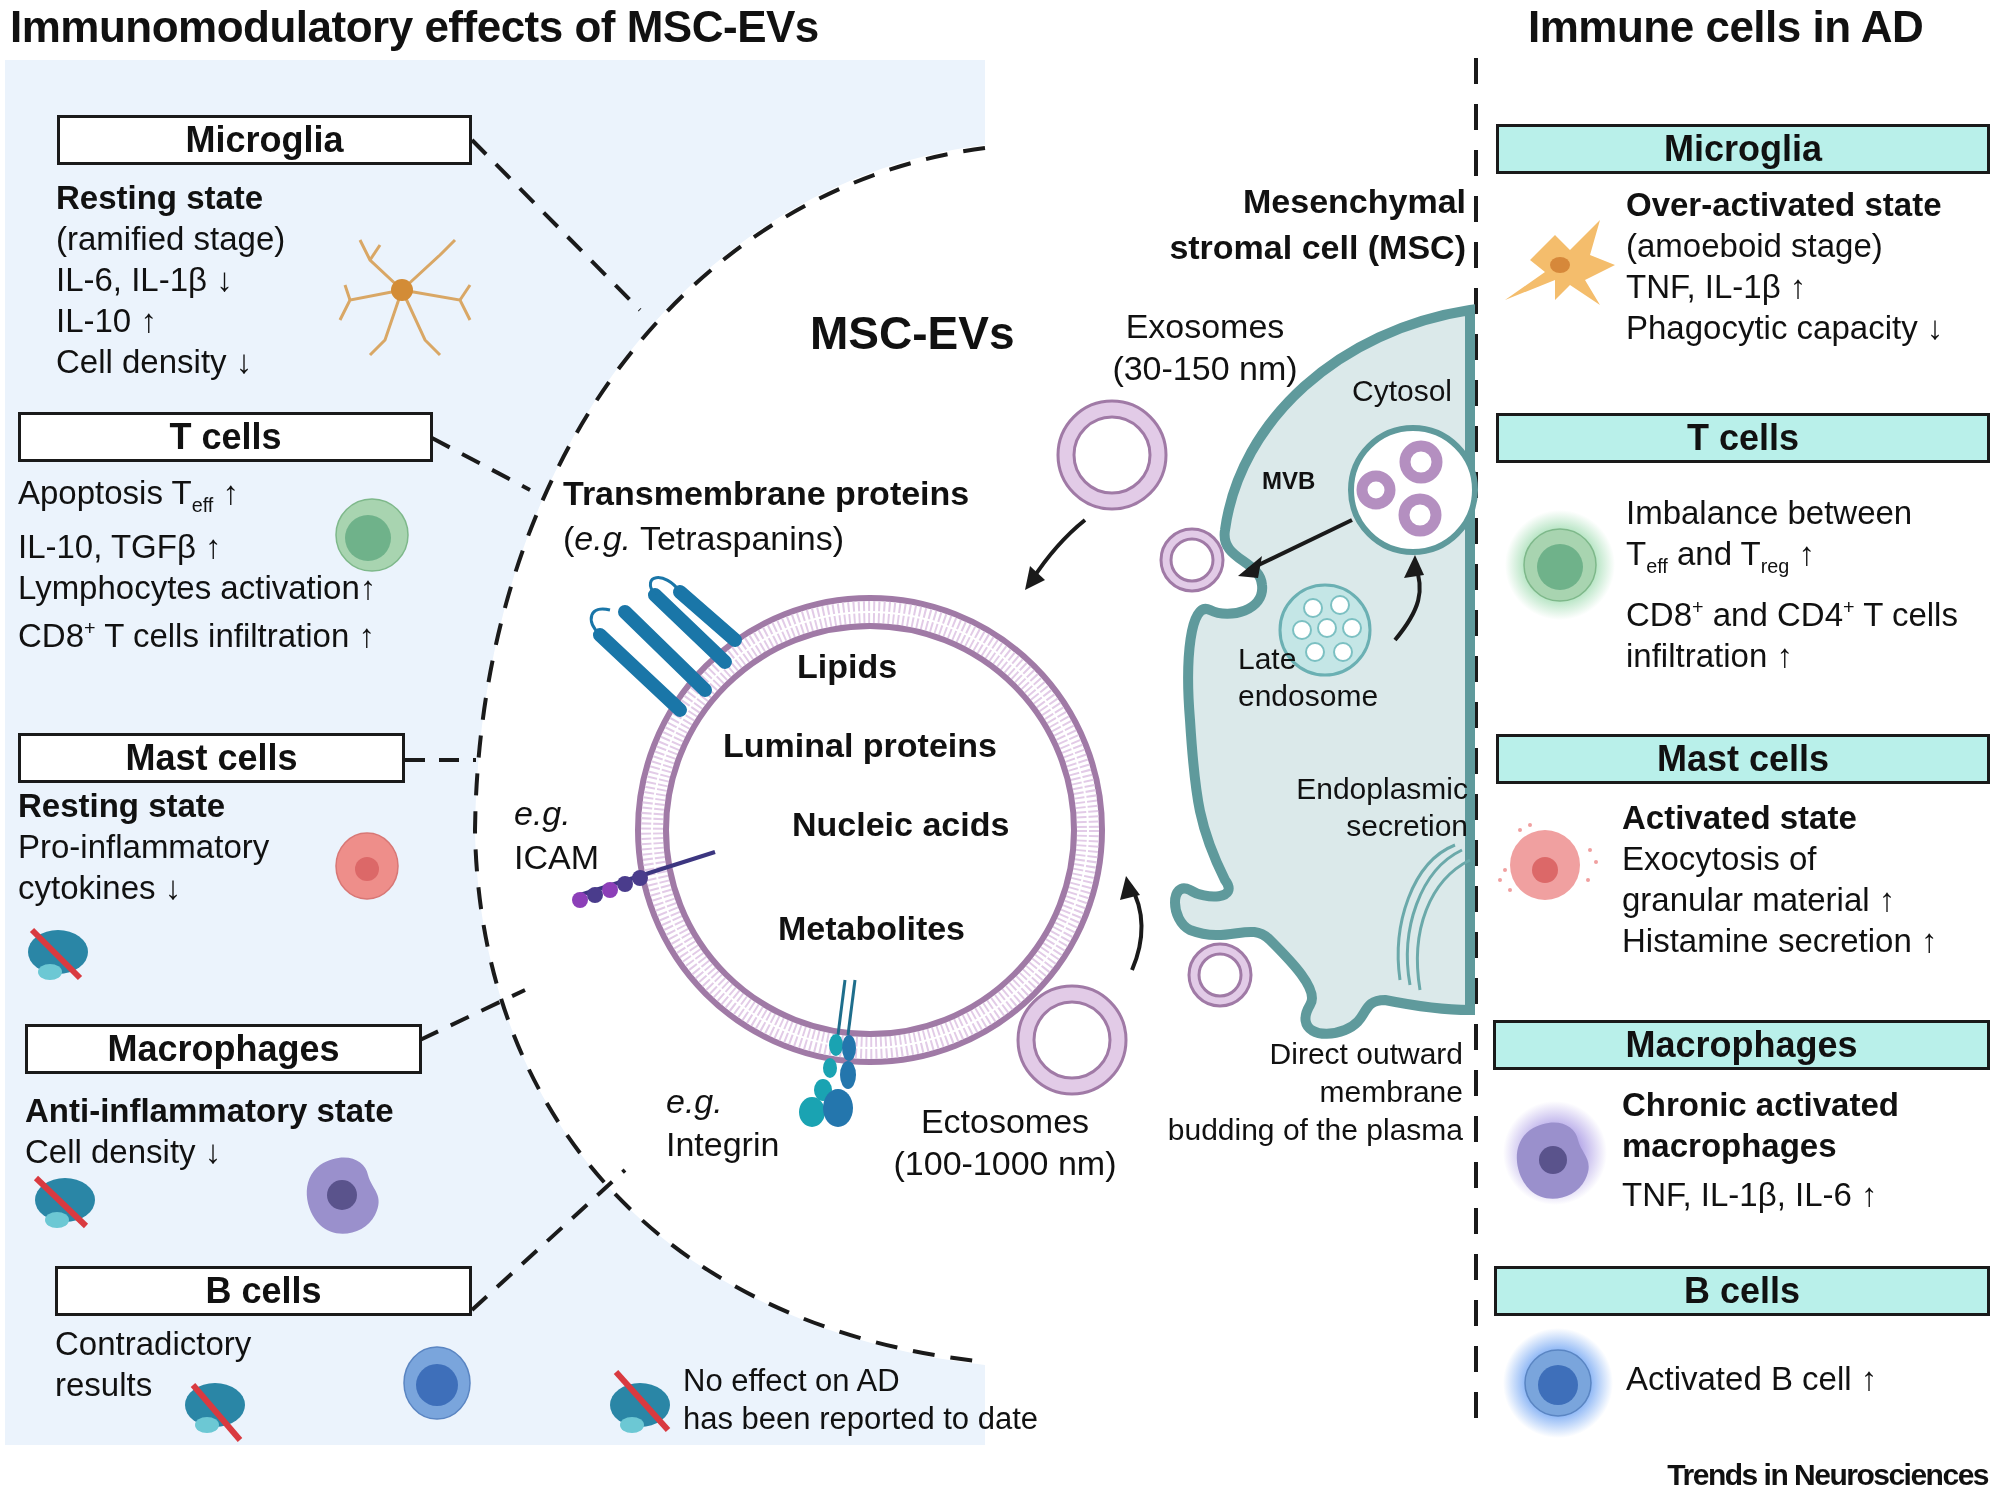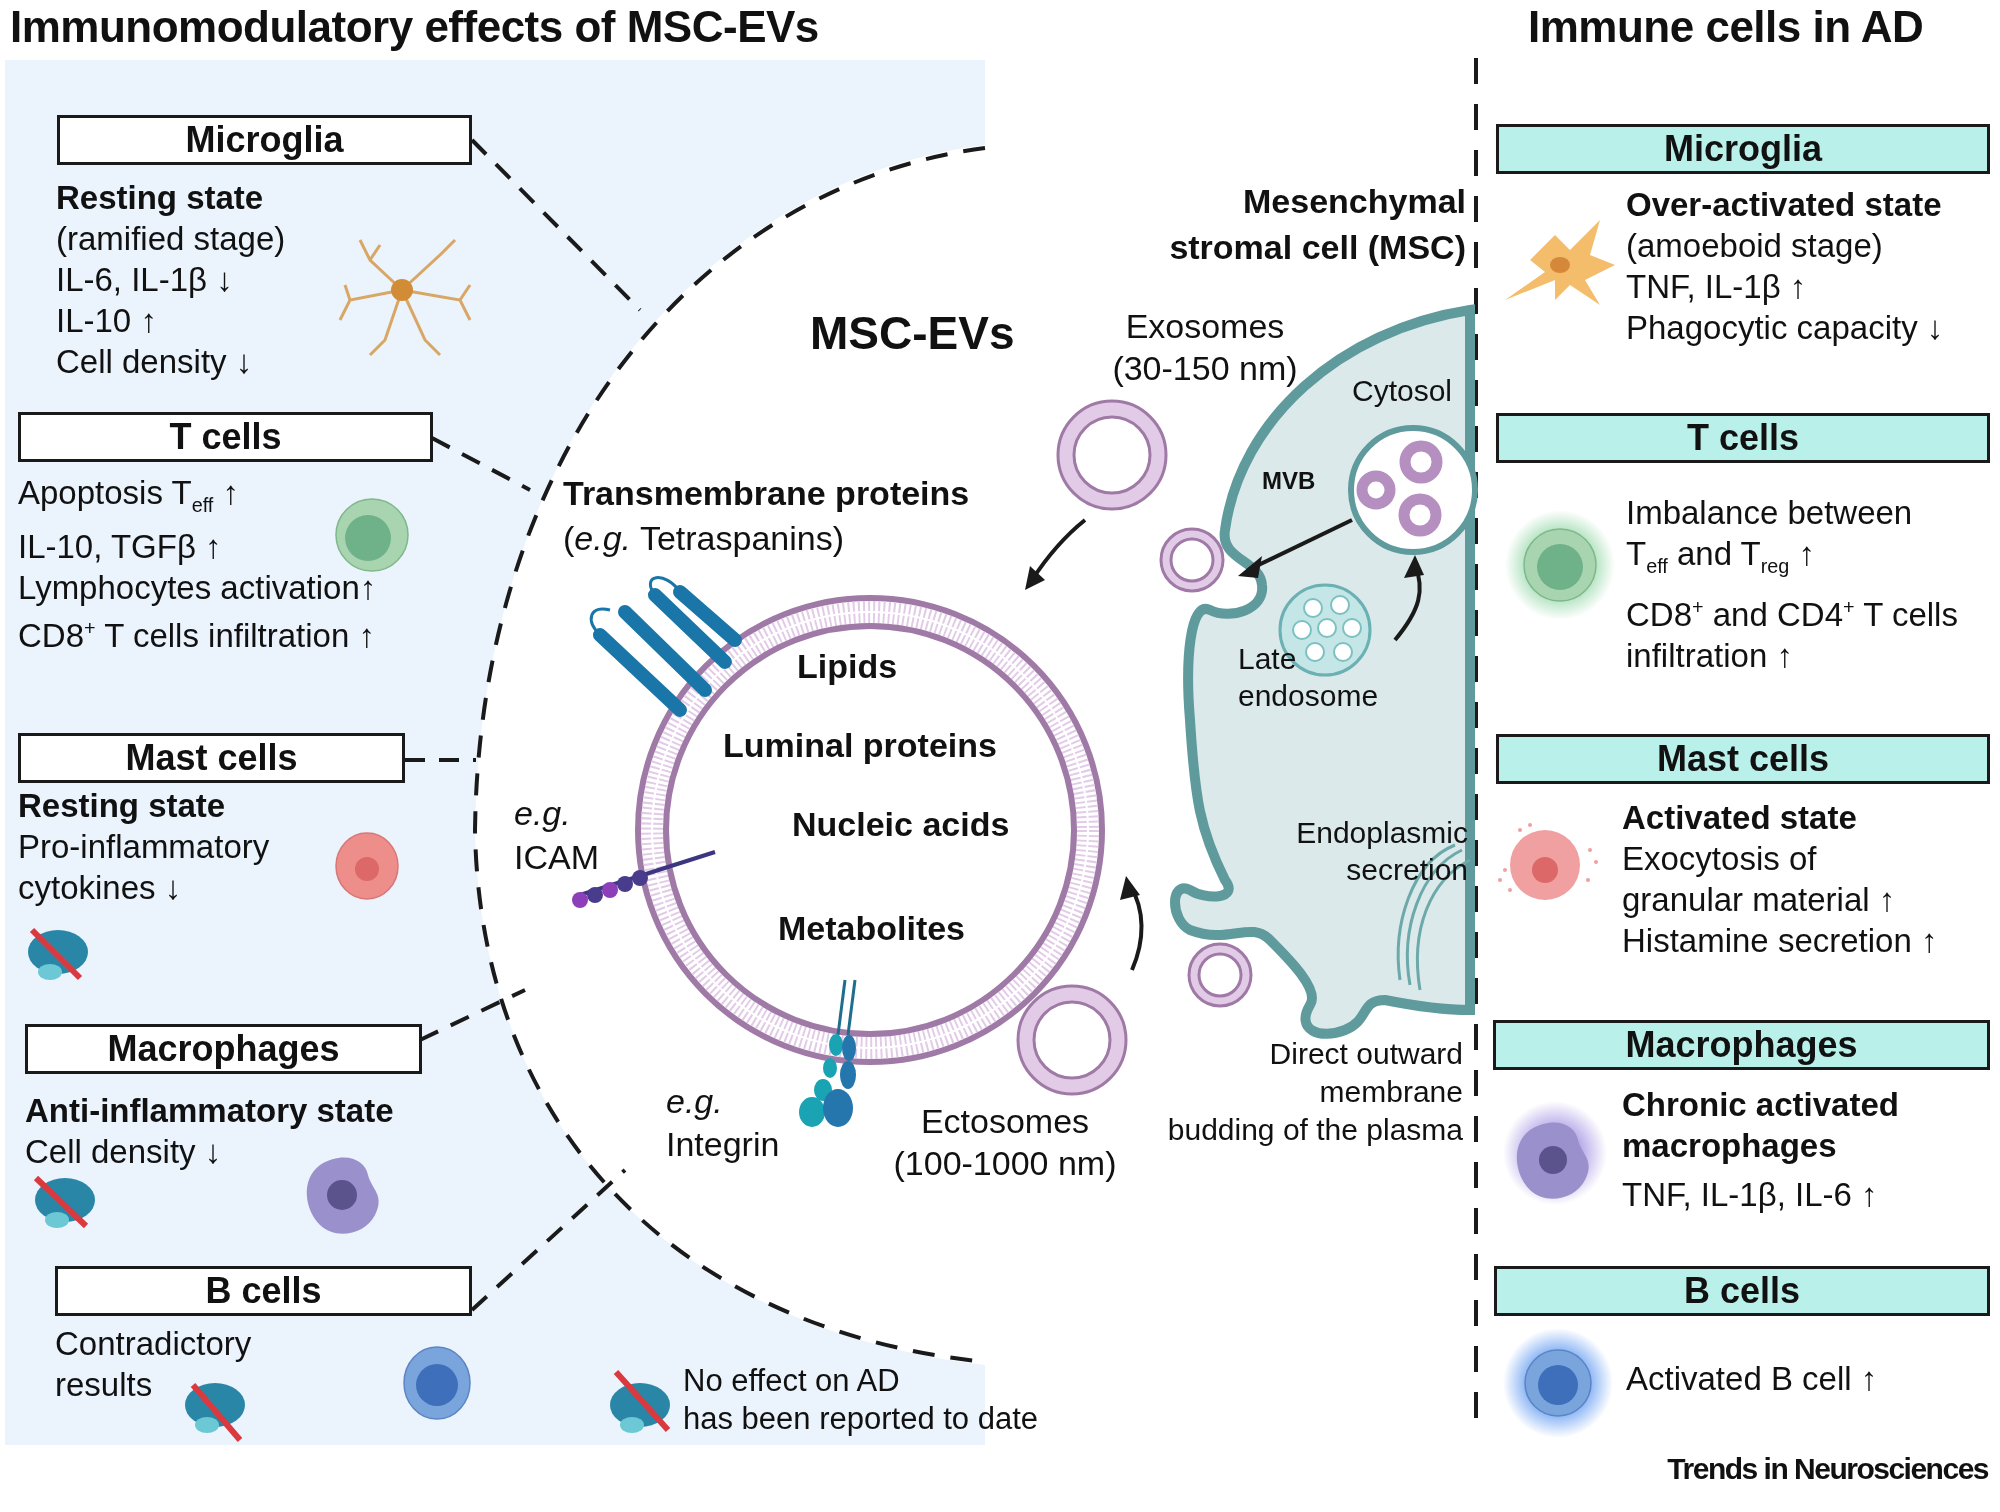--- a/index.html
+++ b/index.html
@@ -13,21 +13,21 @@
          align-items:center; justify-content:center; }
   .box.teal { background:#b9f0ea; }
   .txt { position:absolute; font-size:33px; line-height:41px; white-space:nowrap; }
   .txt .b, .b { font-weight:bold; }
   .lbl { position:absolute; font-size:34px; line-height:42px; white-space:nowrap; }
   .lbl.bold { font-weight:bold;text-align:right; }
   .ctr { text-align:center; }
   .rgt { text-align:right; }
   sub, sup { font-size:60%; }
   svg { position:absolute; left:0; top:0; overflow:visible; }
-  .footer { position:absolute; right:12px; bottom:26px; font-weight:bold; font-size:30px; letter-spacing:-1.5px; }
+  .footer { position:absolute; right:12px; bottom:20px; font-weight:bold; font-size:30px; letter-spacing:-1.5px; }
 </style>
 </head>
 <body>
 
 <div class="panel-bg"></div>
 
 <svg width="2000" height="1512">
   <defs>
     <radialGradient id="glowG" cx="50%" cy="50%" r="50%">
       <stop offset="55%" stop-color="#7ccf94" stop-opacity="0.7"></stop>
@@ -316,21 +316,21 @@
 <div class="lbl bold rgt" style="left:1100px; top:178px; width:366px; line-height:46px;">
   <div>Mesenchymal</div>
   <div>stromal cell (MSC)</div>
 </div>
 <div class="lbl" style="left:1352px; top:370px; font-size:30px;">Cytosol</div>
 <div class="lbl" style="left:1262px; top:460px; font-size:24px;font-weight:bold;">MVB</div>
 <div class="lbl" style="left:1238px; top:640px; font-size:30px; line-height:37px;">
   <div>Late</div>
   <div>endosome</div>
 </div>
-<div class="lbl rgt" style="left:1220px; top:814px; width:248px; font-size:30px; line-height:37px;">
+<div class="lbl rgt" style="left:1220px; top:770px; width:248px; font-size:30px; line-height:37px;">
   <div>Endoplasmic</div>
   <div>secretion</div>
 </div>
 <div class="lbl rgt" style="left:1120px; top:1035px; width:343px; font-size:30px; line-height:38px;">
   <div>Direct outward</div>
   <div>membrane</div>
   <div>budding of the plasma</div>
 </div>
 
 <div class="box teal" style="left:1496px; top:124px; width:494px; height:50px;">Microglia</div>

